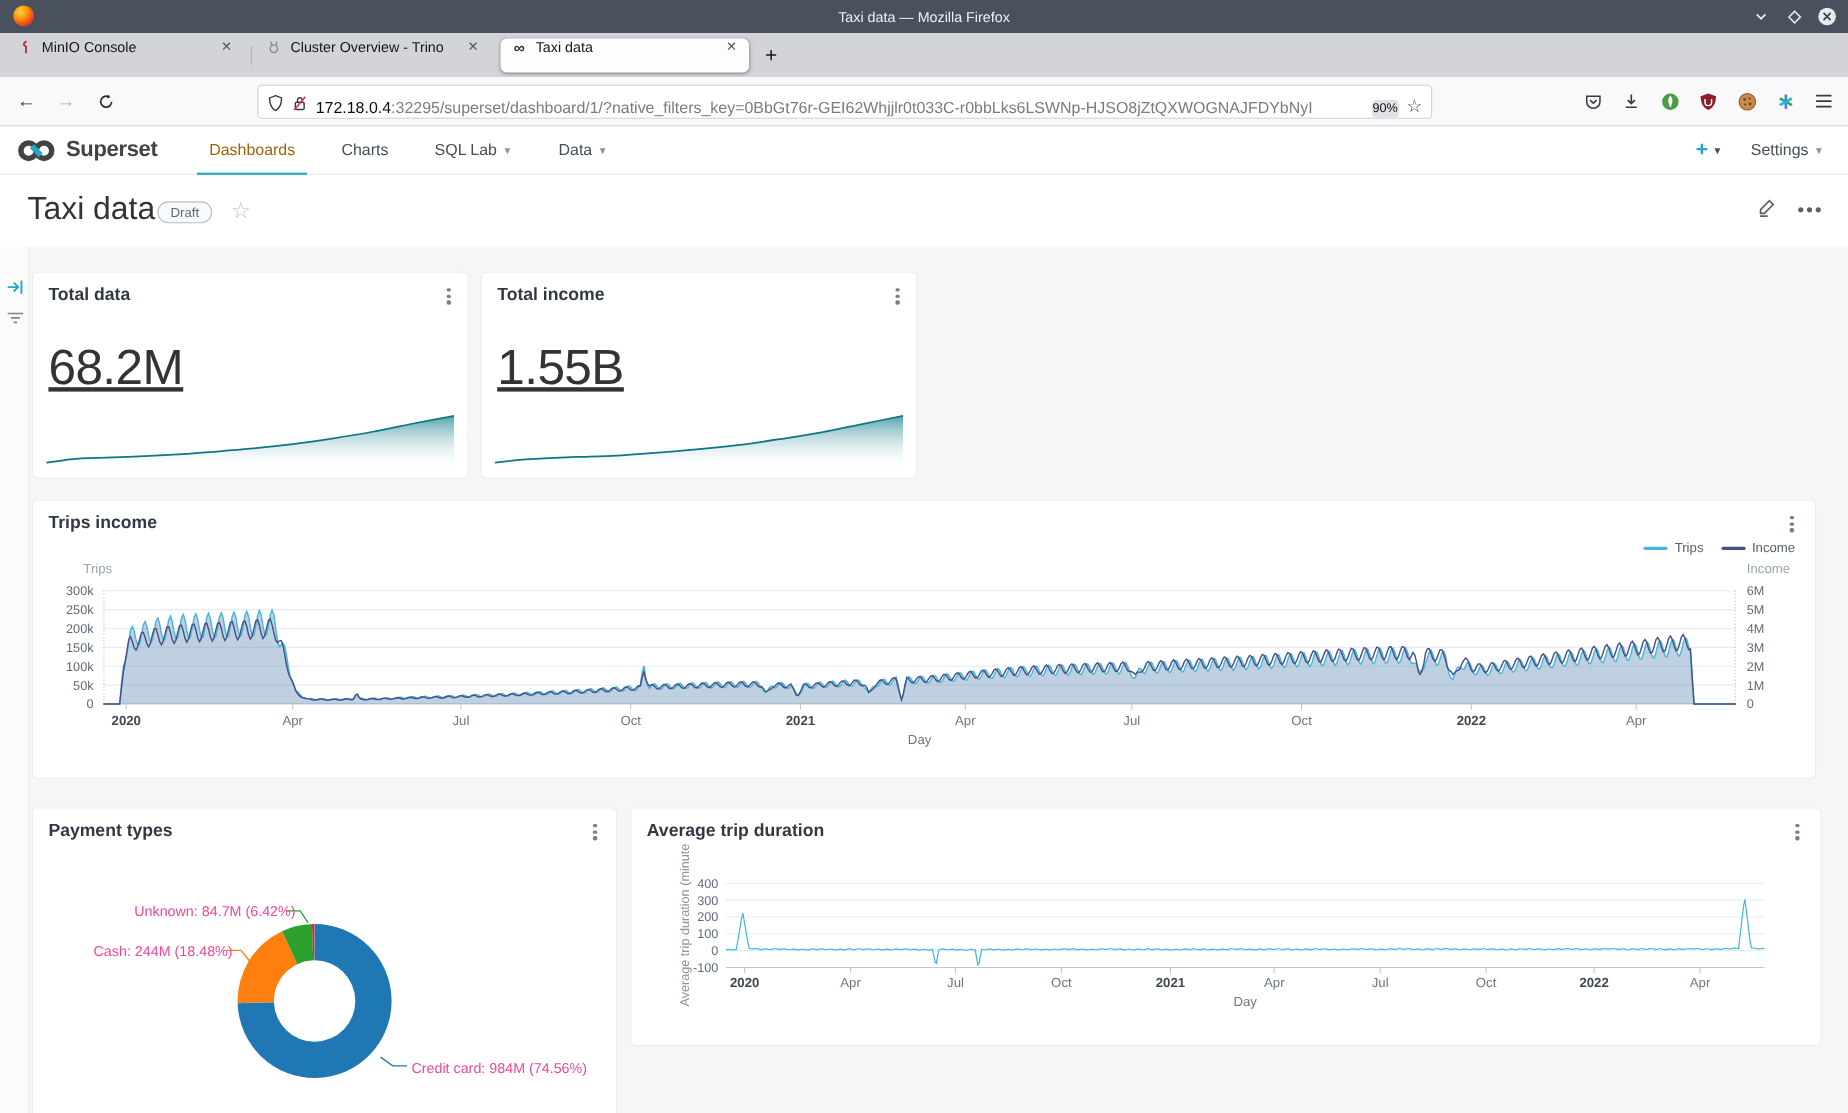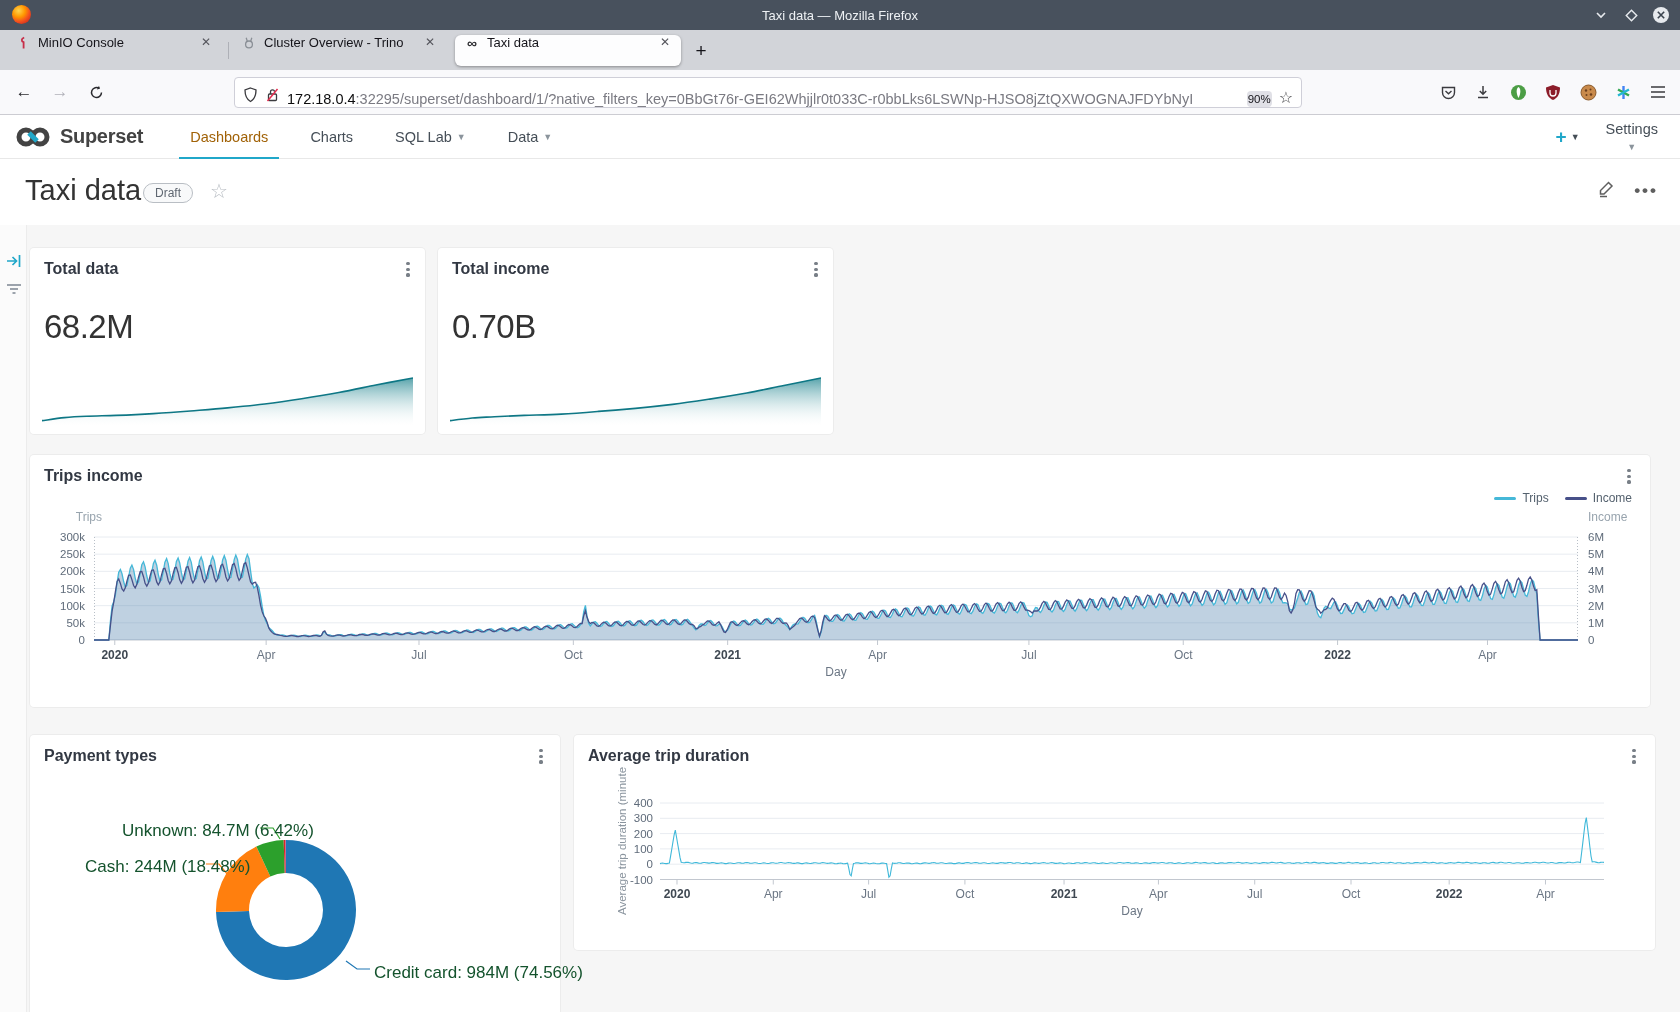--- a/index.html
+++ b/index.html
@@ -50,21 +50,21 @@
     border-bottom:1px solid #e8e8e8; display:flex; align-items:center; }
   .brandwrap { display:flex; align-items:center; gap:8px; margin-left:14px; }
   .brandname { font-size:20px; font-weight:bold; color:#434343; letter-spacing:-0.3px; }
   .nav-items { display:flex; height:44px; margin-left:26px; }
   .nav-item { position:relative; display:flex; align-items:center; padding:0 21px; font-size:14.5px; color:#454e57; gap:5px; }
   .nav-item.active { color:#a16207; }
   .nav-item.active::after { content:""; position:absolute; left:10px; right:10px; bottom:0; height:2px; background:#20a7c9; }
   .caret { font-size:9px; color:#8b949c; }
   .appnav-right { margin-left:auto; display:flex; align-items:center; gap:26px; margin-right:22px; }
   .plusbtn { color:#20a7c9; font-size:19px; font-weight:bold; display:flex; align-items:center; gap:4px; }
-  .settings { font-size:14.5px; color:#454e57; display:flex; align-items:center; gap:5px;flex-direction:column; }
+  .settings { font-size:14.5px; color:#454e57; display:flex; align-items:center; gap:5px; }
 
   
   .dashhead { position:absolute; left:0; top:159px; width:1680px; height:66px; background:#ffffff; }
   .dash-title { position:absolute; left:25px; top:15px; font-size:29px; color:#333333; }
   .draft-badge { position:absolute; left:143px; top:24px; font-size:12px; color:#5f6771; background:#f8f9fa;
     border:1px solid #b9bec4; border-radius:11px; padding:2px 11px; }
   .dash-star { position:absolute; left:210px; top:20px; font-size:20px; color:#b9bec4; }
   .dash-actions { position:absolute; right:22px; top:20px; display:flex; gap:18px; align-items:center; color:#5f5f5f; }
   .dots3 { letter-spacing:2px; font-size:17px; font-weight:bold; color:#5f5f5f; }
 
@@ -72,30 +72,30 @@
   .dashbody { position:absolute; left:0; top:225px; width:1680px; height:787px; background:#f6f6f6; }
   .filterstrip { position:absolute; left:0; top:0; width:27px; height:787px; background:#fbfbfb;
     border-right:1px solid #ececec; }
   .fs-icon { position:absolute; left:5px; width:18px; height:18px; }
 
   .card { position:absolute; background:#ffffff; border-radius:4px; box-shadow:0 0 0 1px rgba(0,0,0,0.04); }
   .card-title { position:absolute; left:14px; top:12px; font-size:16px; font-weight:bold; color:#323843; }
   .kebab { position:absolute; top:14px; display:flex; flex-direction:column; gap:2.5px; width:14px; align-items:center; }
   .kebab i { width:3.2px; height:3.2px; border-radius:50%; background:#787f87; }
 
-  .bignum { position:absolute; left:14px; top:60px; font-size:33px; color:#333333; letter-spacing:-0.5px; }
+  .bignum { position:absolute; left:14px; top:60px; font-size:45px; color:#333333; letter-spacing:-0.5px;text-decoration:underline; }
   .sparkmount { position:absolute; left:12px; top:128px; }
 
   .ti-legend { position:absolute; right:18px; top:36px; display:flex; gap:16px; font-size:12px; color:#54616e; align-items:center; }
   .ti-legend .sw { display:inline-block; width:22px; height:3px; border-radius:2px; margin-right:6px; vertical-align:middle; }
 
   .pay-legend { position:absolute; left:0; right:8px; top:34px; display:flex; justify-content:flex-end;
     gap:12px; font-size:12px; color:#2b2f33; align-items:center; }
   .pay-legend .sw { display:inline-block; width:21px; height:12px; border-radius:3px; margin-right:5px; vertical-align:-2px; }
-  .callout { position:absolute; font-size:17px; color:#14532d; white-space:nowrap; }
+  .callout { position:absolute; font-size:13px; color:#ec4899; white-space:nowrap; }
 
   svg text { font-family:"Liberation Sans", sans-serif; }
 </style>
 </head>
 <body>
 
 <div class="screen">
 
   <div class="titlebar">
     <div class="ff-logo"></div>
@@ -311,21 +311,21 @@
           </svg></div>
     </div>
 
     <div class="card" style="left:438px; top:23px; width:395px; height:186px;">
       <div class="card-title">Total income</div>
       <div class="kebab" style="right:10px;">
           <i></i>
           <i></i>
           <i></i>
         </div>
-      <div class="bignum">0.70B</div>
+      <div class="bignum">1.55B</div>
       <div class="sparkmount"><svg id="spark-1" width="371" height="50">
             <defs>
               <linearGradient id="g1" x1="0" y1="0" x2="0" y2="1">
                 <stop offset="0%" stop-color="#2E8C96" stop-opacity="0.8"></stop>
                 <stop offset="100%" stop-color="#ffffff" stop-opacity="0.08"></stop>
               </linearGradient>
             </defs>
             <path d="M0,44.68C3.7,44.2,14.8,42.7,22.3,42.0C29.7,41.4,35.9,41.2,44.5,40.7C53.2,40.3,63.1,39.8,74.2,39.4C85.3,39.0,98.9,38.7,111.3,38.1C123.7,37.4,136.0,36.4,148.4,35.4C160.8,34.5,173.1,33.5,185.5,32.4C197.9,31.2,210.2,29.9,222.6,28.4C235.0,26.9,247.3,25.0,259.7,23.1C272.1,21.2,284.4,19.2,296.8,17.0C309.2,14.7,321.5,12.0,333.9,9.5C346.3,7.0,364.8,3.2,371.0,2.0L371,50L0,50Z" fill="url(#g1)"></path>
             <path d="M0,44.68C3.7,44.2,14.8,42.7,22.3,42.0C29.7,41.4,35.9,41.2,44.5,40.7C53.2,40.3,63.1,39.8,74.2,39.4C85.3,39.0,98.9,38.7,111.3,38.1C123.7,37.4,136.0,36.4,148.4,35.4C160.8,34.5,173.1,33.5,185.5,32.4C197.9,31.2,210.2,29.9,222.6,28.4C235.0,26.9,247.3,25.0,259.7,23.1C272.1,21.2,284.4,19.2,296.8,17.0C309.2,14.7,321.5,12.0,333.9,9.5C346.3,7.0,364.8,3.2,371.0,2.0" fill="none" stroke="#0E7785" stroke-width="1.6"></path>
           </svg></div>

